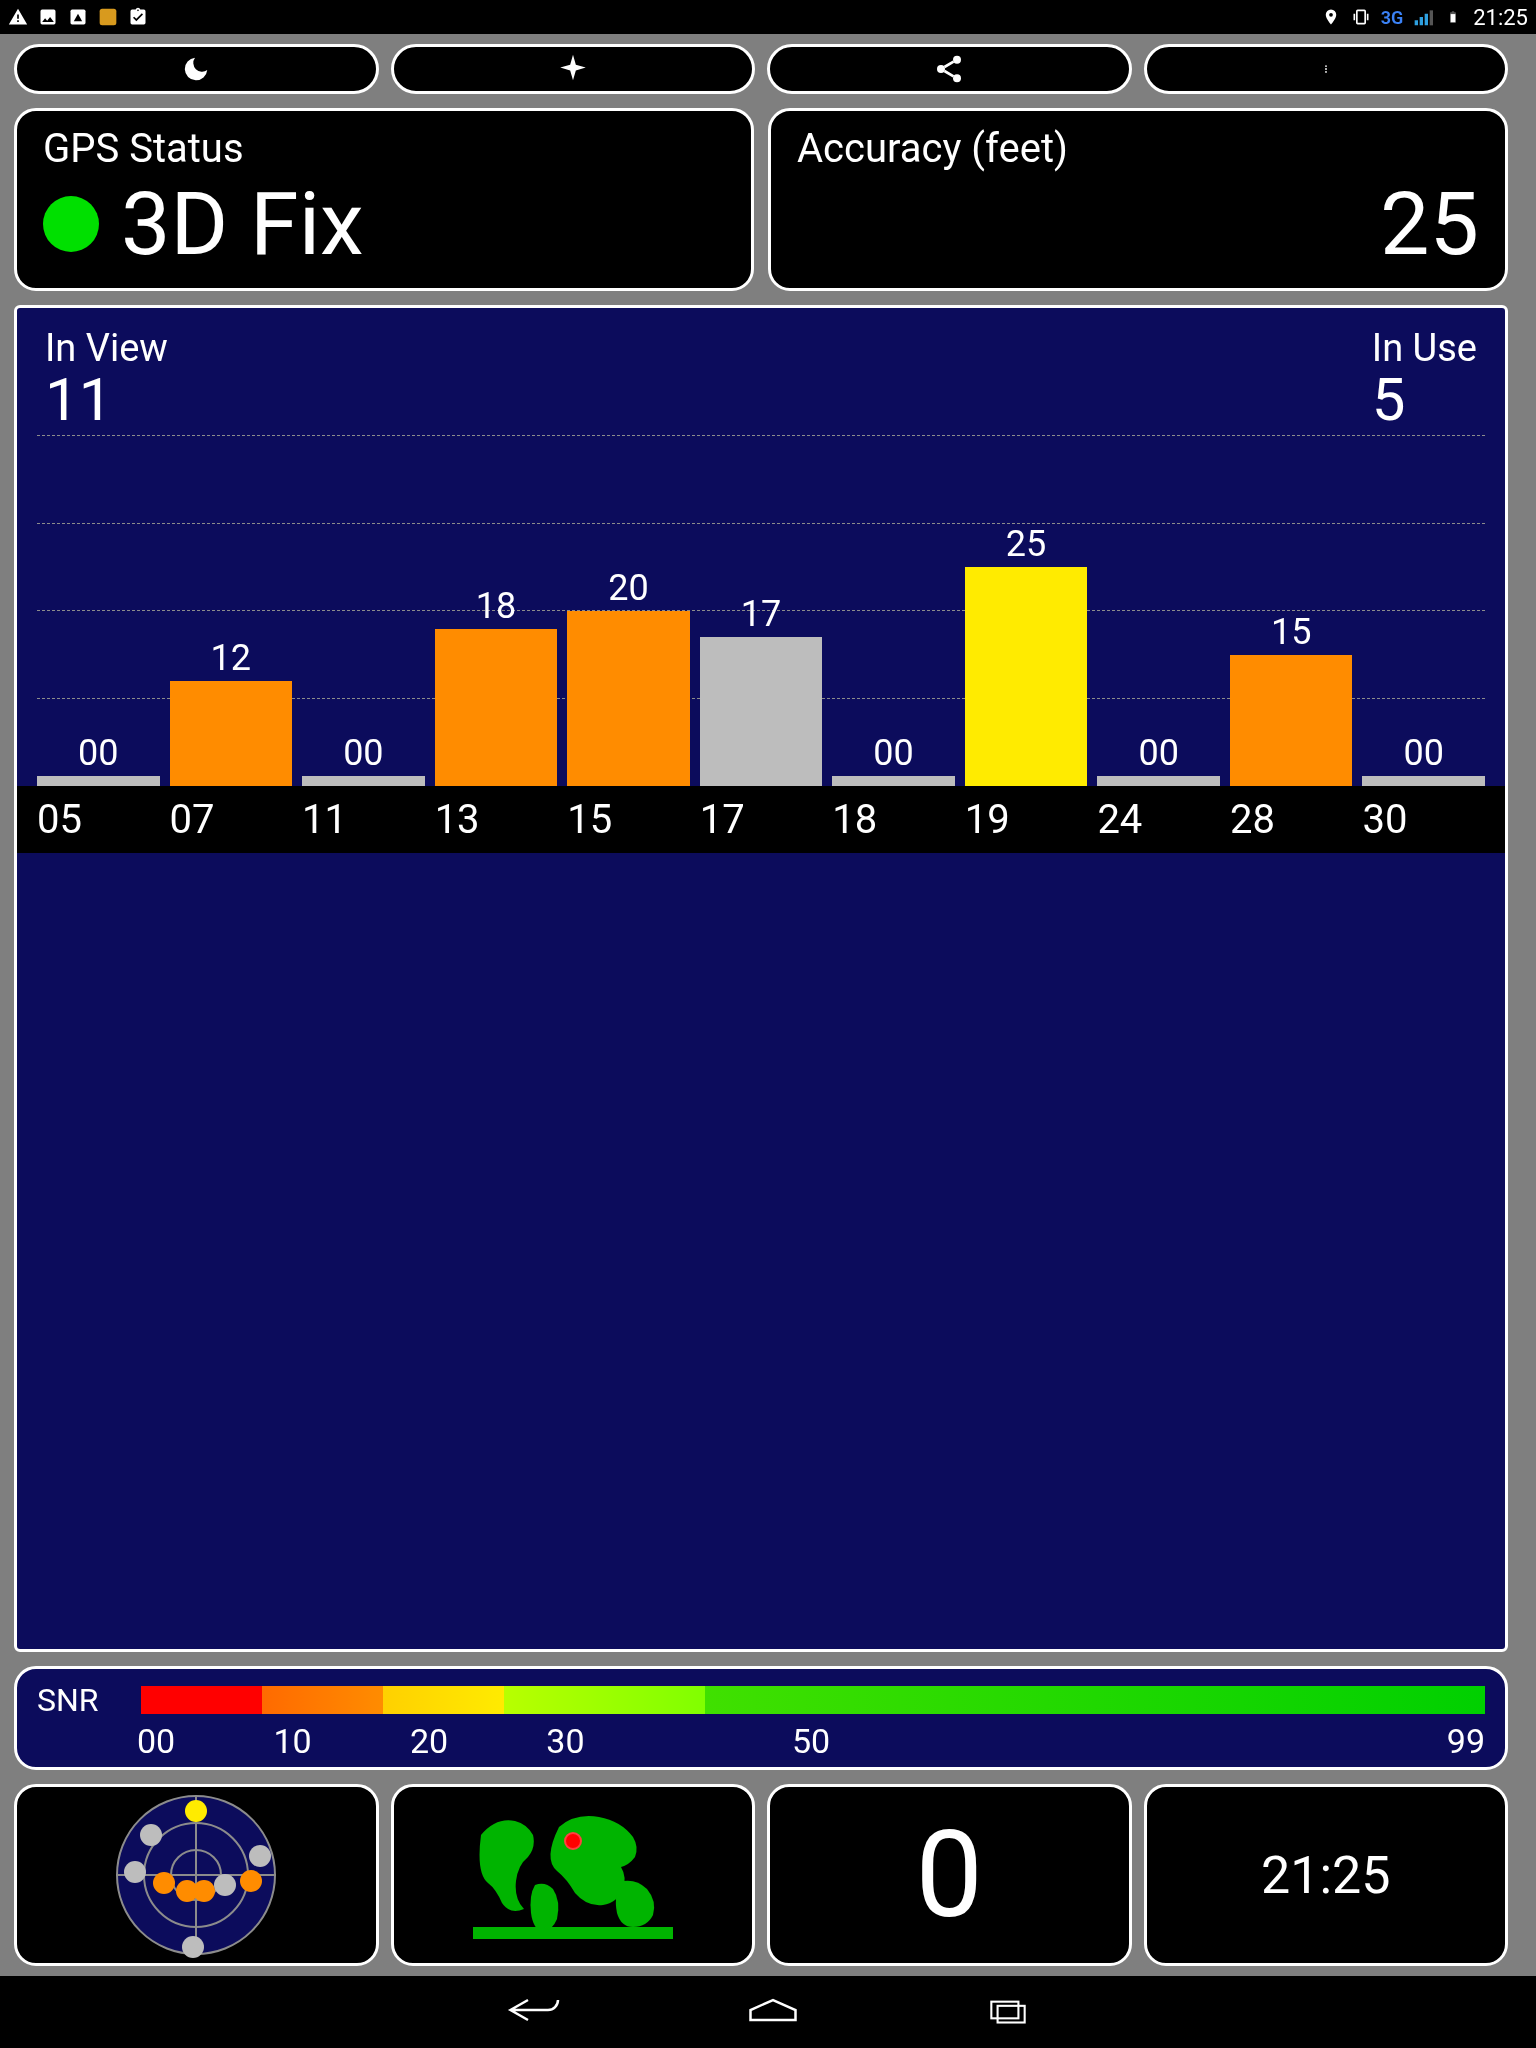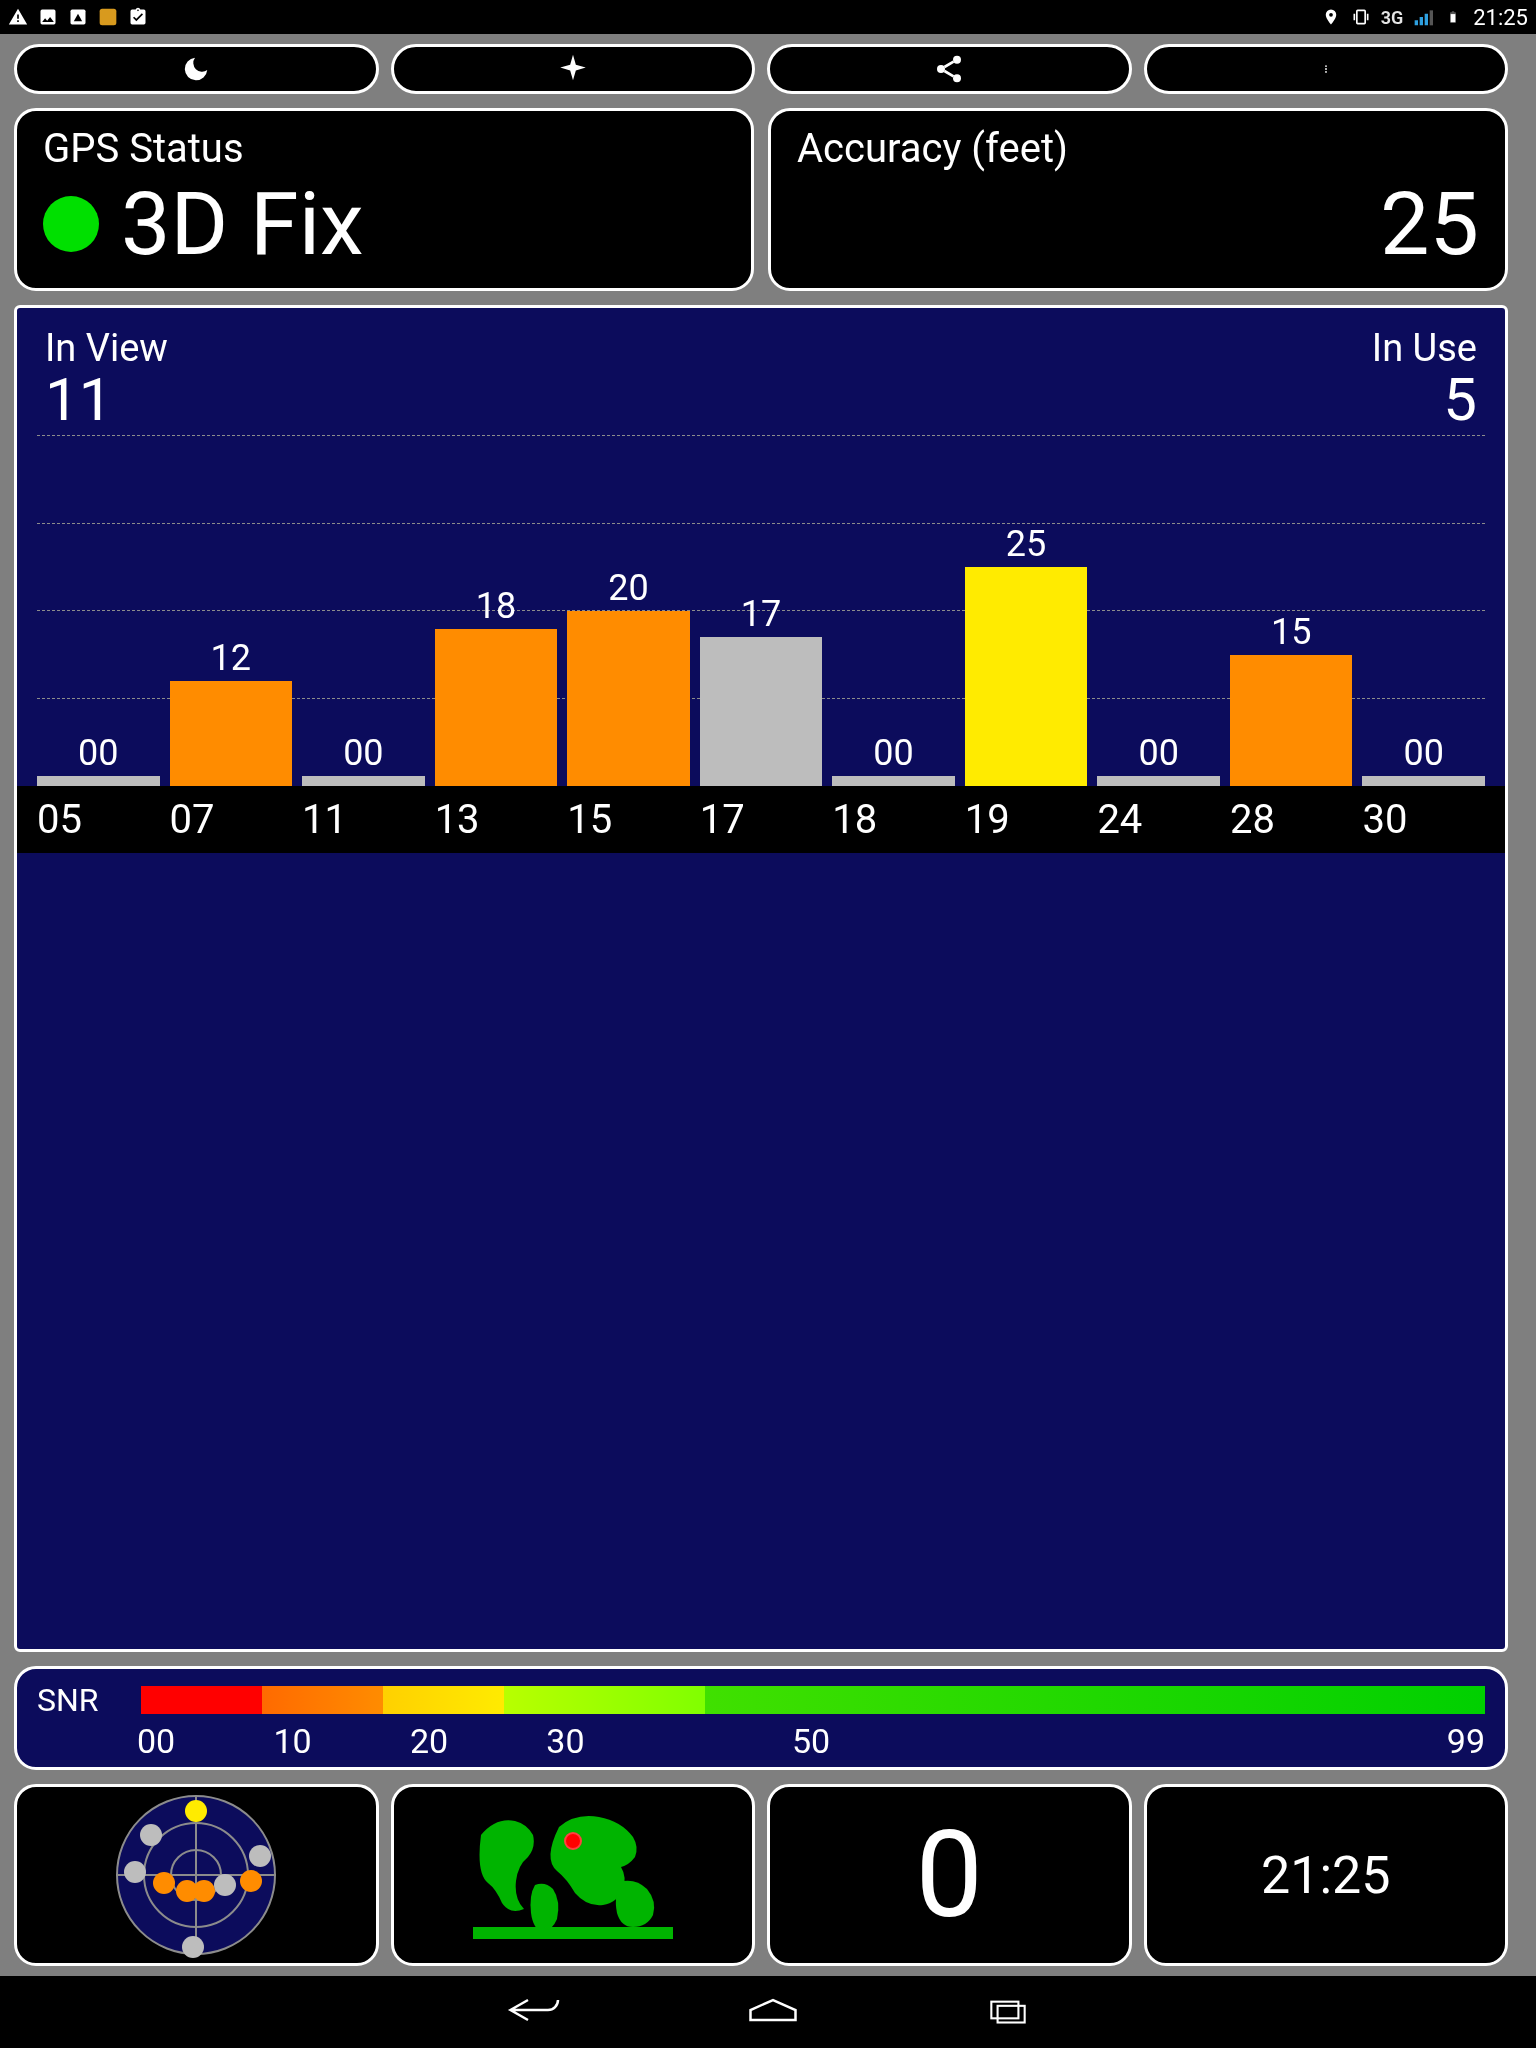--- a/index.html
+++ b/index.html
@@ -82,21 +82,21 @@
     display: flex;
     flex-direction: column;
   }
   .sat-header {
     display: flex;
     justify-content: space-between;
     font-size: 38px;
     padding: 0 8px;
   }
   .sat-header .col { display: flex; flex-direction: column; }
-  .sat-header .col.right { align-items: flex-end; }
+  .sat-header .col.right { }
   .sat-header .val { font-size: 60px; line-height: 1; }
 
   .chart-area {
     position: relative;
     height: 350px;
     margin-top: 6px;
   }
   .gridline {
     position: absolute;
     left: 0; right: 0; height: 0;
@@ -252,21 +252,21 @@
       <svg viewBox="0 0 24 24" width="18" height="18" fill="#fff">
           <path d="M12 2a7 7 0 0 0-7 7c0 5.25 7 13 7 13s7-7.75 7-13a7 7 0 0 0-7-7zm0 9.5A2.5 2.5 0 1 1 14.5 9 2.5 2.5 0 0 1 12 11.5z"></path>
         </svg>
     </span>
     <span class="sb-icon">
       <svg viewBox="0 0 24 24" width="20" height="20" fill="#fff">
           <path d="M8 4h8a1 1 0 0 1 1 1v14a1 1 0 0 1-1 1H8a1 1 0 0 1-1-1V5a1 1 0 0 1 1-1z" fill="none" stroke="#fff" stroke-width="2"></path>
           <path d="M4 8v8M20 8v8" stroke="#fff" stroke-width="2"></path>
         </svg>
     </span>
-    <span style="color:#e5e5e5;font-size:18px;font-weight:600">3G</span>
+    <span style="color:#3b82f6;font-size:18px;font-weight:600">3G</span>
     <span class="sb-icon">
       <svg viewBox="0 0 24 24" width="22" height="22">
           <path d="M2 22h4v-6H2zM8 22h4V12H8zM14 22h4V8h-4z" fill="#2ea0e0"></path>
           <path d="M20 22h4V4h-4z" fill="#555"></path>
         </svg>
     </span>
     <span class="sb-icon">
       <svg viewBox="0 0 24 24" width="14" height="22">
           <path d="M16 4h-2V2h-4v2H8a1 1 0 0 0-1 1v16a1 1 0 0 0 1 1h8a1 1 0 0 0 1-1V5a1 1 0 0 0-1-1z" fill="#555"></path>
           <rect x="8" y="7" width="8" height="14" fill="#fff"></rect>

